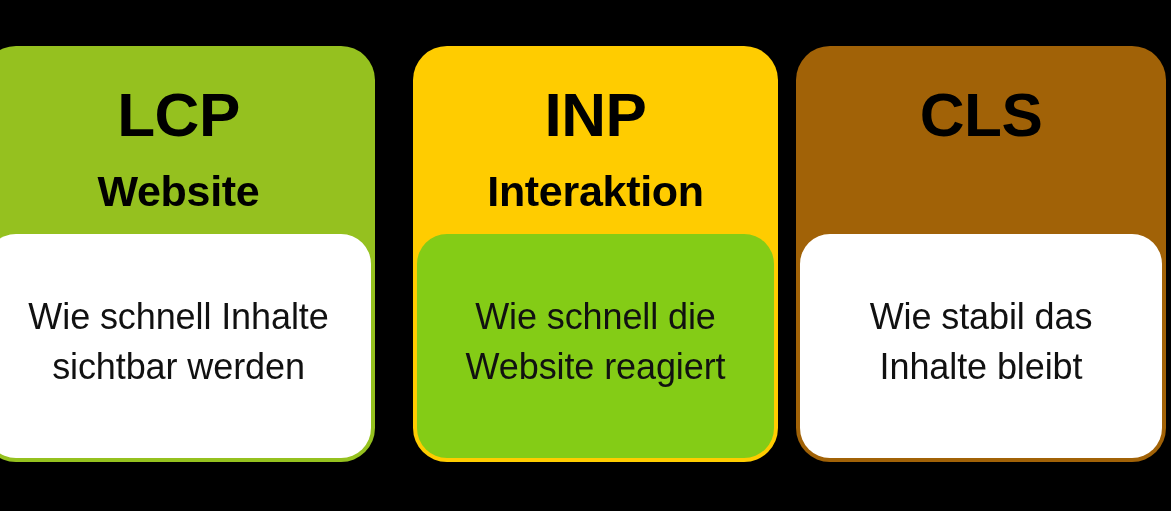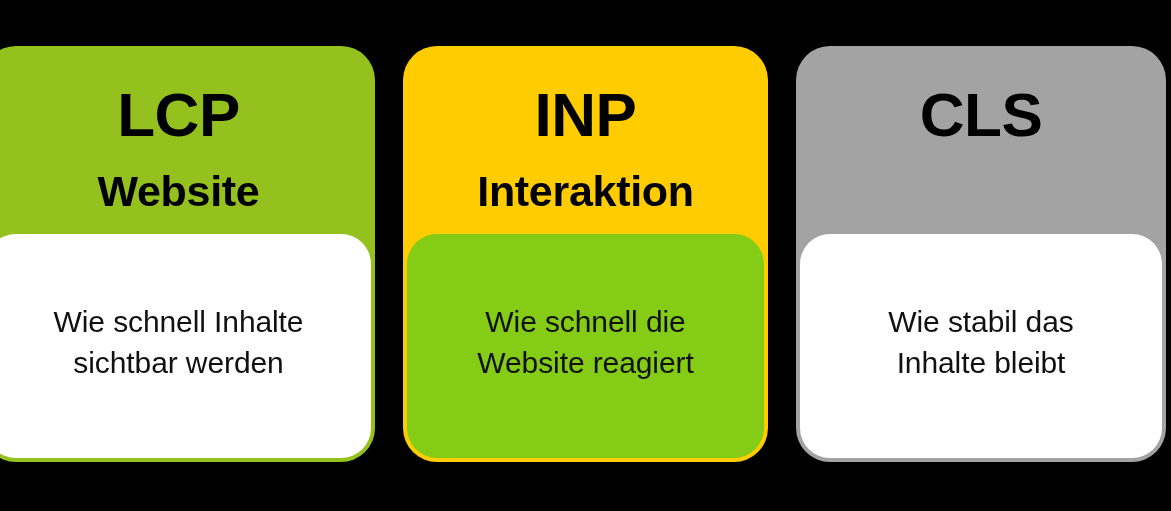--- a/index.html
+++ b/index.html
@@ -79,36 +79,36 @@
     border-radius: 30px;
     display: flex;
     align-items: center;
     justify-content: center;
     text-align: center;
   }
 
   .card-body-text {
     margin: 0;
     padding: 0 14px;
-    font-size: 30px;
+    font-size: 36px;
     font-weight: 400;
     line-height: 1.38;
     color: #111111;
     letter-spacing: -0.1px;
     white-space: pre-line;
     transform: translateY(-4px);
   }
 
   
   #card-lcp {
     left: -18px;
     width: 393px;
   }
   #card-inp {
-    left: 403px;
+    left: 413px;
     width: 365px;
   }
   #card-cls {
     left: 796px;
     width: 370px;
   }
 </style>
 </head>
 <body style="background: rgb(0, 0, 0);">
 
@@ -129,21 +129,21 @@
     <div class="card-head">
       <div class="card-title">INP</div>
       <div class="card-subtitle">Interaktion</div>
     </div>
     <div class="card-body" style="background: #84cc16;">
       <p class="card-body-text" style="color: rgb(17, 17, 17);">Wie schnell die
 Website reagiert</p>
     </div>
   </div>
 
-  <div class="card" id="card-cls" style="background: #a3a3a3;">
+  <div class="card" id="card-cls" style="background: #a16207;">
     <div class="card-head">
       <div class="card-title">CLS</div>
     </div>
     <div class="card-body" style="background: rgb(255, 255, 255);">
       <p class="card-body-text" style="color: rgb(17, 17, 17);">Wie stabil das
 Inhalte bleibt</p>
     </div>
   </div>
 
 </div>

